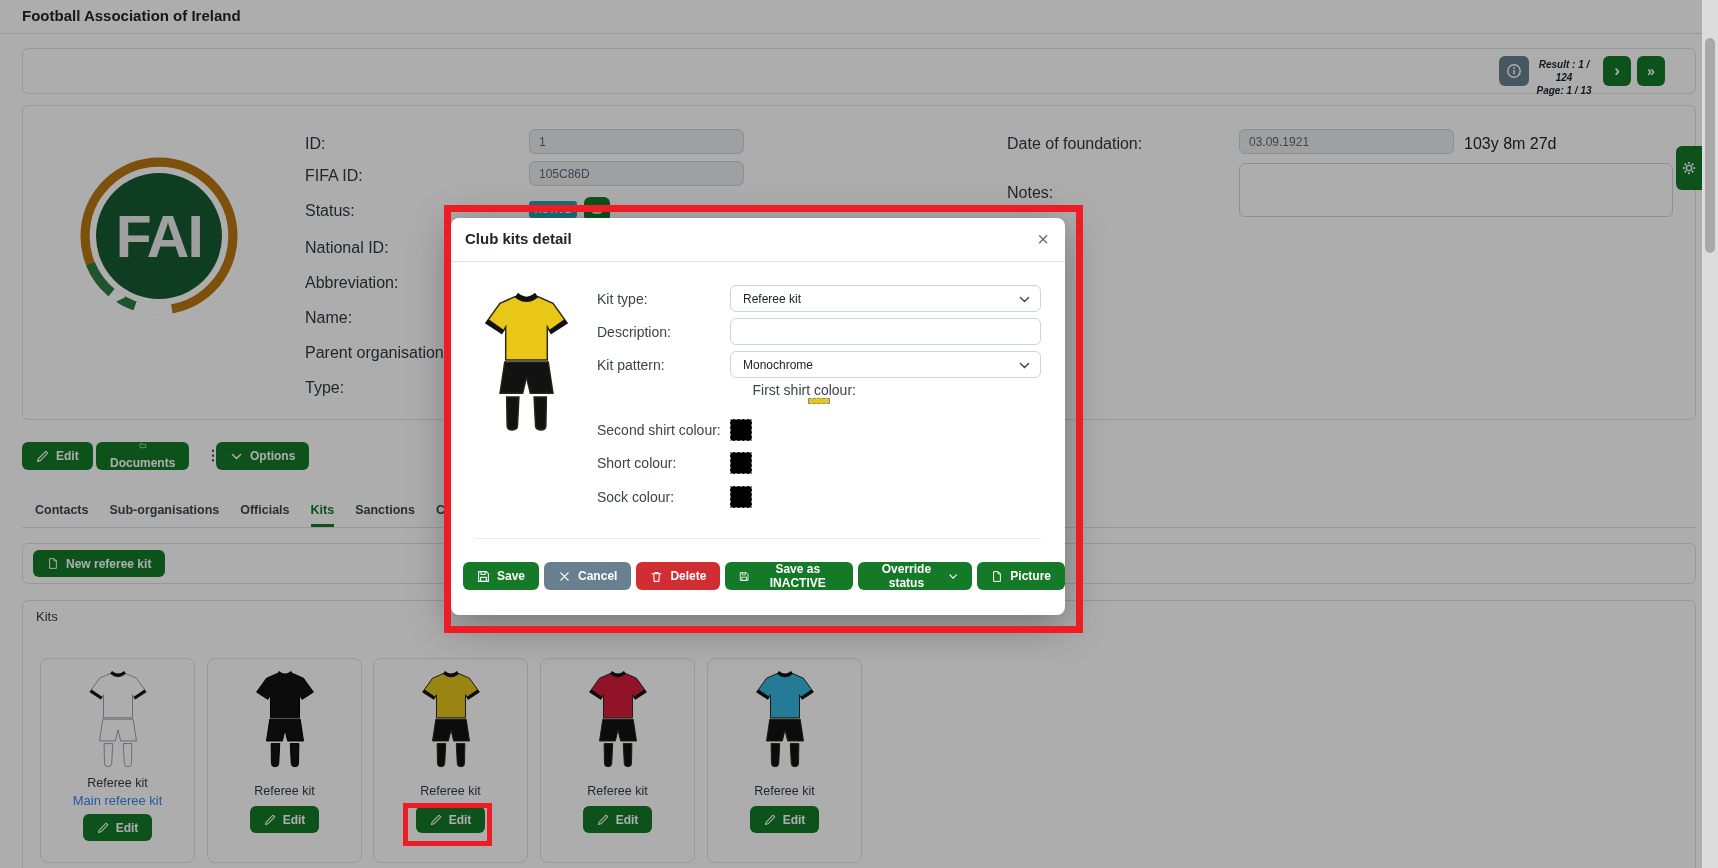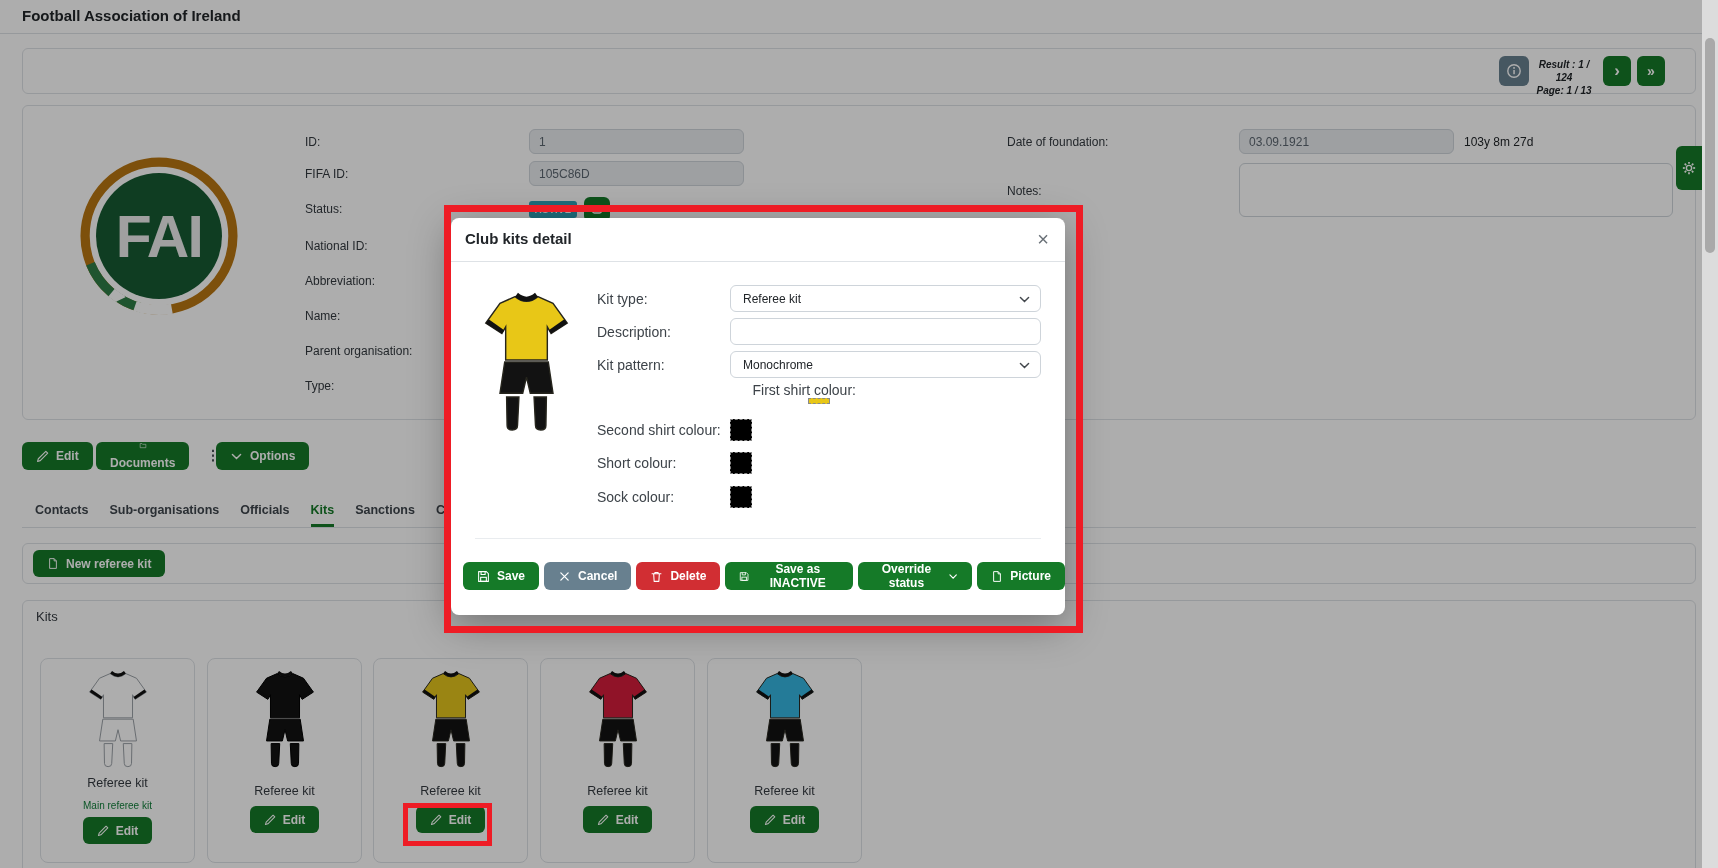--- a/index.html
+++ b/index.html
@@ -1,38 +1,38 @@
 <!DOCTYPE html>
 <html><head>
 <meta charset="utf-8">
 <style>
   html,body{margin:0;padding:0;}
   .stage{position:relative;width:1718px;height:868px;background:#fff;overflow:hidden;
          font-family:"Liberation Sans",sans-serif;color:#212529;}
   .abs{position:absolute;}
   .card{position:absolute;background:#fff;border:1px solid #dee2e6;border-radius:6px;}
-  .lbl{position:absolute;font-size:12px;color:#33393f;}
+  .lbl{position:absolute;font-size:16px;color:#33393f;}
   .inp{position:absolute;height:25px;box-sizing:border-box;border:1px solid #ced4da;border-radius:6px;
        background:#e9ecef;color:#5c6670;font-size:12px;padding:0 9px;font-family:"Liberation Sans",sans-serif;}
   .inp.white{background:#fff;}
   .btn{display:inline-flex;align-items:center;justify-content:center;gap:7px;border:none;border-radius:6px;
        color:#fff;font-size:12px;font-weight:700;font-family:"Liberation Sans",sans-serif;cursor:pointer;padding:0 14px;}
   .green{background:#157a28;}
   .slate{background:#68808f;}
   .redbtn{background:#d12e33;}
   .tealbadge{position:absolute;background:#2f9fb5;color:#fff;font-size:9.5px;font-weight:700;
              border-radius:3px;display:flex;align-items:center;justify-content:center;letter-spacing:.3px;}
   .tabs{position:absolute;left:22px;top:495px;width:1674px;height:33px;display:flex;gap:21px;
         padding-left:13px;border-bottom:1px solid #dee2e6;box-sizing:border-box;}
   .tab{font-size:12.5px;font-weight:600;color:#3f464d;line-height:31px;white-space:nowrap;}
   .tab.active{color:#157a28;box-shadow:inset 0 -3px 0 #157a28;}
   .kit-card{position:absolute;top:658px;width:155px;height:205px;background:#fff;border:1px solid #dee2e6;
             border-radius:8px;display:flex;flex-direction:column;align-items:center;box-sizing:border-box;}
   .kit-name{font-size:12.5px;color:#343a40;}
-  .kit-sub{font-size:10px;color:#15803d;margin-top:10px;}
+  .kit-sub{font-size:13px;color:#3b82f6;margin-top:3px;}
   .kit-edit{height:27px;}
   .overlay{position:absolute;inset:0;background:rgba(0,0,0,.32);z-index:50;}
   .modal{position:absolute;left:451px;top:218px;width:614px;height:397px;background:#fff;border-radius:8px;
          box-shadow:0 10px 40px rgba(0,0,0,.35);z-index:60;}
   .modal-header{position:absolute;left:0;top:0;right:0;height:43px;border-bottom:1px solid #dee2e6;}
   .modal-title{position:absolute;left:14px;top:12px;font-size:15px;font-weight:700;color:#212529;}
   .modal-close{position:absolute;right:16px;top:8px;font-size:20px;color:#697077;cursor:pointer;line-height:26px;}
   .mrow{position:absolute;left:146px;right:24px;display:flex;align-items:center;}
   .mlabel{width:133px;font-size:14px;color:#3d4349;flex:none;}
   .mselect{position:relative;flex:1;height:27px;border:1px solid #ced4da;border-radius:6px;box-sizing:border-box;

